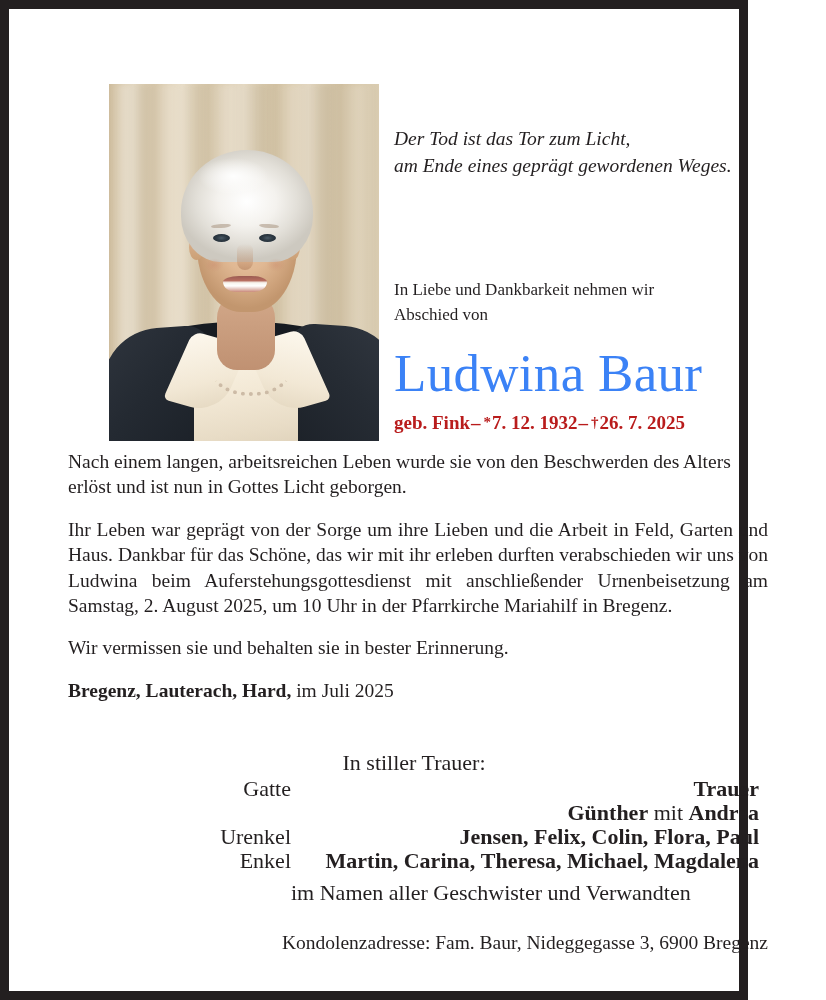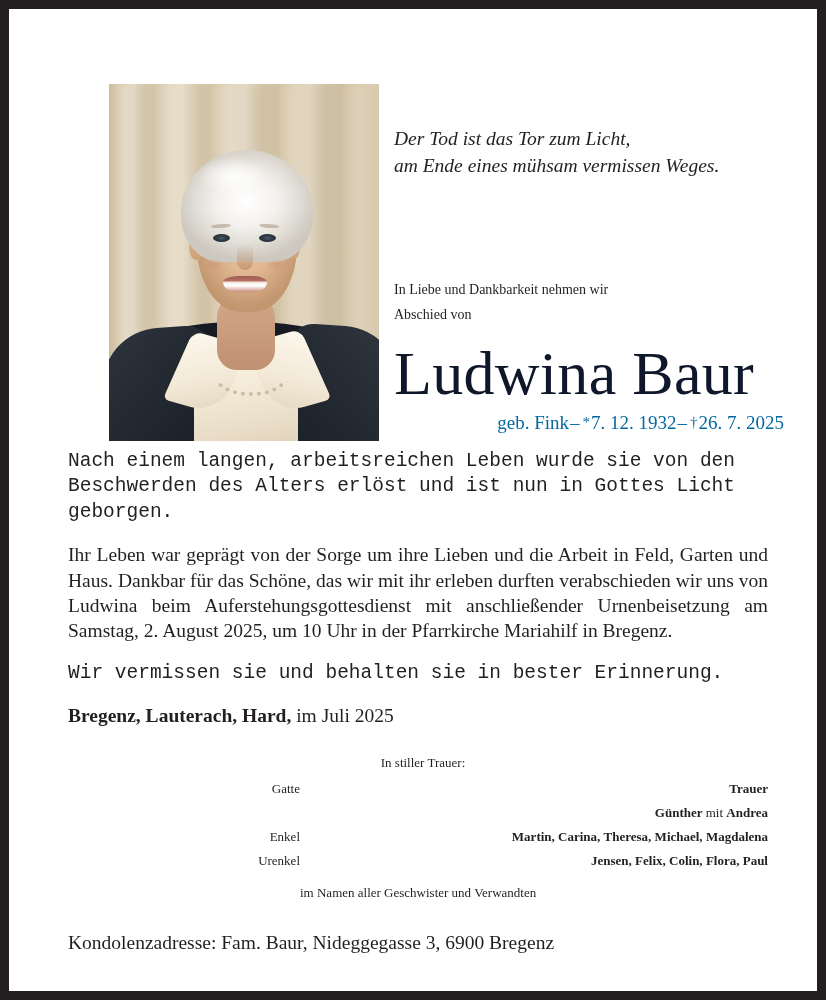--- a/index.html
+++ b/index.html
@@ -13,21 +13,21 @@
     height: 1000px;
     overflow: hidden;
     font-family: "Liberation Serif", "DejaVu Serif", serif;
     color: #231f20;
   }
 
   
   #notice-frame {
     position: absolute;
     left: 0; top: 0;
-    width: 826px;
+    width: 748px;
     height: 1000px;
     box-sizing: border-box;
     background: #231f20;
     padding: 9px 9px 9px 9px;
   }
   #notice-card {
     position: relative;
     width: 100%;
     height: 100%;
     background: #ffffff;
@@ -269,46 +269,45 @@
     font-style: italic;
     font-size: 19.5px;
     line-height: 27px;
     color: #231f20;
   }
   #dedication {
     position: absolute;
     left: 0;
     top: 268px;
     width: 380px;
-    font-size: 14px;
+    font-size: 17px;
     line-height: 25px;
     color: #231f20;
   }
   #deceased-name {
     position: absolute;
     left: 0;
     top: 338px;
     width: 380px;
-    font-size: 62px;
+    font-size: 53px;
     line-height: 52px;
     letter-spacing: 0.3px;
-    color: #0f172a;
+    color: #3b82f6;
     white-space: nowrap;
   }
   #life-dates {
     position: absolute;
     left: 0;
     top: 401px;
     width: 390px;
     font-size: 19px;
-    font-weight: normal;
+    font-weight: bold;
     line-height: 24px;
-    color: #0369a1;
+    color: #b91c1c;
     white-space: nowrap;
-    text-align: right;
   }
   #life-dates .dates-sep { padding: 0 1px; }
   #life-dates .sym {
     font-size: 15px;
     vertical-align: 2px;
     padding: 0 1px 0 2px;
   }
 
   
   #body-copy {
@@ -318,36 +317,36 @@
     width: 700px;
   }
   .body-paragraph {
     font-size: 19.5px;
     line-height: 25.4px;
     text-align: justify;
     text-justify: inter-word;
     margin: 0 0 17px 0;
     color: #231f20;
   }
-  .body-paragraph.no-justify { text-align: left; font-family: Liberation Mono, monospace; }
+  .body-paragraph.no-justify { text-align: left; }
   #place-date-line {
     font-size: 19.5px;
     line-height: 25.4px;
     margin: 0 0 6px 0;
     color: #231f20;
   }
   #place-date-line .places { font-weight: bold; }
 
   
   #mourners-block {
     position: absolute;
-    left: 59px;
+    left: 50px;
     top: 742px;
     width: 700px;
-    font-size: 13px;
+    font-size: 22px;
     line-height: 24px;
     color: #231f20;
     font-family: Liberation Serif, serif;
   }
   #mourners-heading {
     text-align: center;
     margin-bottom: 2px;
     padding-left: 10px;
   }
   .mourner-row {
@@ -375,20 +374,21 @@
 
   
   #condolence-address {
     position: absolute;
     left: 59px;
     top: 921px;
     width: 700px;
     font-size: 19.5px;
     line-height: 25px;
     color: #231f20;
+    text-align: right;
   }
 </style>
 </head>
 <body>
 
 <div id="notice-frame">
   <div id="notice-card">
 
     <div id="top-zone">
 
@@ -416,21 +416,21 @@
           <div class="photo-cheek" id="photo-cheek-right"></div>
           <div id="photo-nose"></div>
           <div id="photo-mouth"></div>
         </div>
       </figure>
 
       <div id="headline-column">
 
         <div id="epigraph">
           <div>Der Tod ist das Tor zum Licht,</div>
-          <div>am Ende eines mühsam vermissen Weges.</div>
+          <div>am Ende eines geprägt gewordenen Weges.</div>
         </div>
 
         <div id="dedication">
           <div>In Liebe und Dankbarkeit nehmen wir</div>
           <div>Abschied von</div>
         </div>
 
         <div id="deceased-name">Ludwina Baur</div>
 
         <div id="life-dates">
@@ -455,26 +455,26 @@
       <div id="mourners-rows">
           <div class="mourner-row">
             <span class="mourner-label">Gatte</span>
             <span class="mourner-names"><span><b>Trauer</b></span></span>
           </div>
           <div class="mourner-row">
             <span class="mourner-label"></span>
             <span class="mourner-names"><span><b>Günther</b></span> <span class="conj">mit</span> <span><b>Andrea</b></span></span>
           </div>
           <div class="mourner-row">
+            <span class="mourner-label">Urenkel</span>
+            <span class="mourner-names"><span><b>Jensen,</b></span> <span><b>Felix,</b></span> <span><b>Colin,</b></span> <span><b>Flora,</b></span> <span><b>Paul</b></span></span>
+          </div>
+          <div class="mourner-row">
             <span class="mourner-label">Enkel</span>
             <span class="mourner-names"><span><b>Martin,</b></span> <span><b>Carina,</b></span> <span><b>Theresa,</b></span> <span><b>Michael,</b></span> <span><b>Magdalena</b></span></span>
-          </div>
-          <div class="mourner-row">
-            <span class="mourner-label">Urenkel</span>
-            <span class="mourner-names"><span><b>Jensen,</b></span> <span><b>Felix,</b></span> <span><b>Colin,</b></span> <span><b>Flora,</b></span> <span><b>Paul</b></span></span>
           </div>
         </div>
       <div id="mourners-footer">im Namen aller Geschwister und Verwandten</div>
     </div>
 
     <div id="condolence-address">Kondolenzadresse: Fam. Baur, Nideggegasse 3, 6900 Bregenz</div>
 
   </div>
 </div>
 

